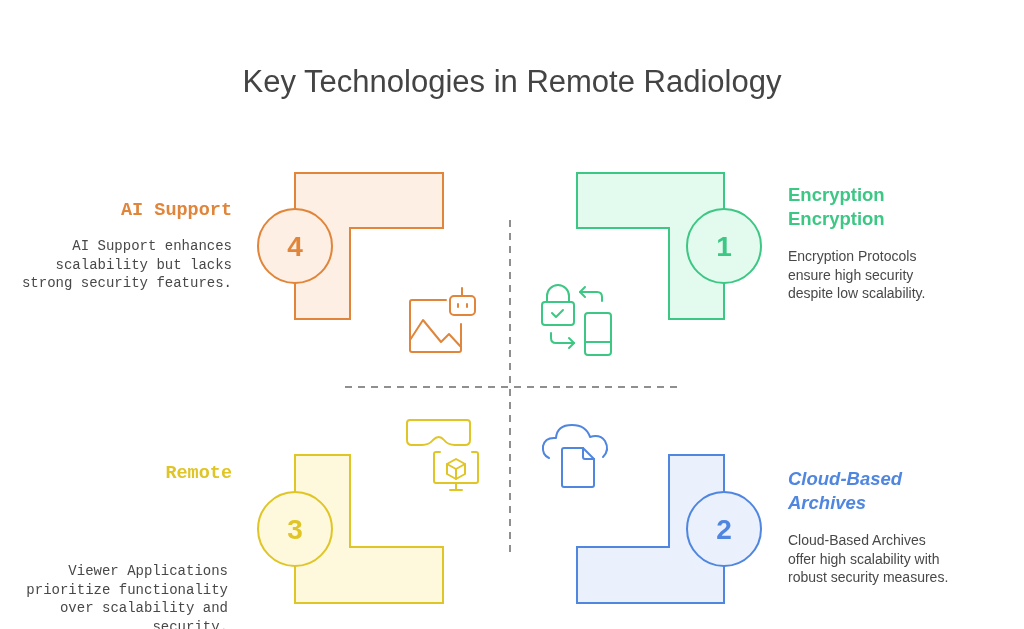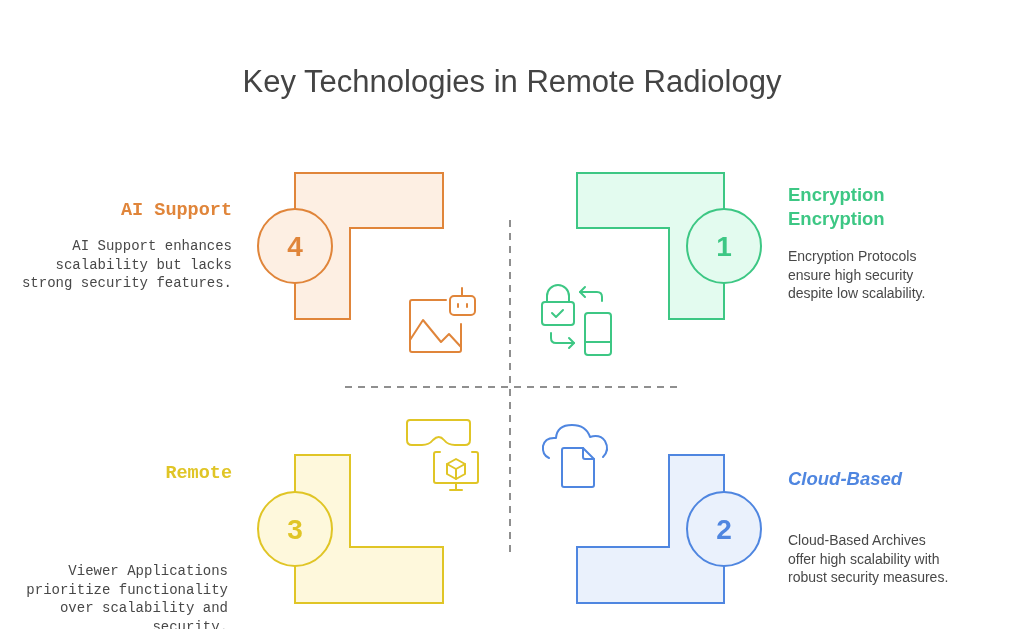--- a/index.html
+++ b/index.html
@@ -116,19 +116,20 @@
     <div>Viewer Applications</div>
     <div>prioritize functionality</div>
     <div>over scalability and</div>
     <div>security.</div>
   </div>
 </div>
 
 <div>
   <div class="q-heading" style="left:788px; top:467px; width:220px; color:#4F86E0;font-style:italic;">
     <div>Cloud-Based</div>
+    <div>Archives</div>
   </div>
   <div class="q-desc" style="left:788px; top:531px; width:220px;">
     <div>Cloud-Based Archives</div>
     <div>offer high scalability with</div>
     <div>robust security measures.</div>
   </div>
 </div>
 
 </body></html>

